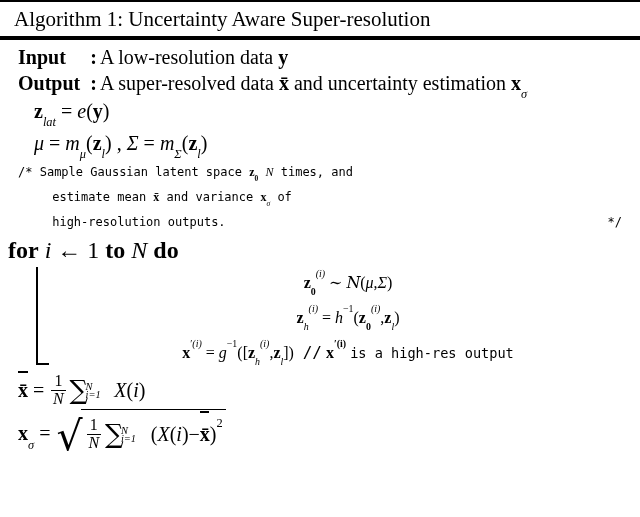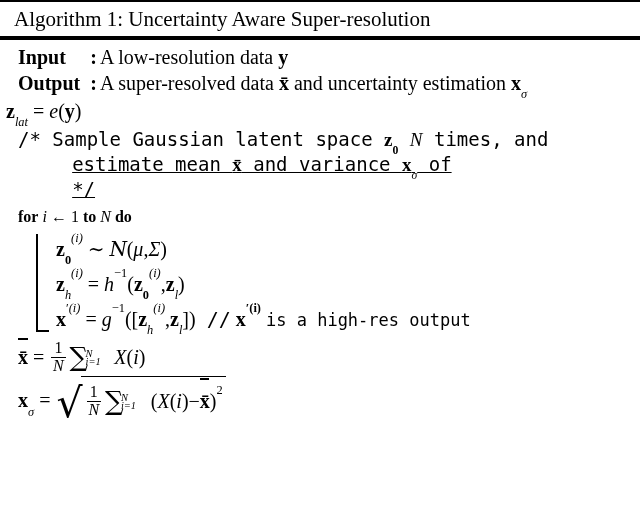--- a/index.html
+++ b/index.html
@@ -45,21 +45,21 @@
 
   
   .algo-body {
     padding: 4px 0 4px 0;
     font-size: 20px;
   }
 
   .line {
     position: relative;
     white-space: nowrap;
-    padding-left: 6px;
+    padding-left: 34px;
     line-height: 1.0;
   }
 
   
   .io-table {
     border-collapse: collapse;
     margin-left: 18px;
   }
   .io-table td {
     padding: 0;
@@ -164,46 +164,46 @@
   }
   .sqrt .radicand {
     display: inline-block;
     border-top: 1.5px solid #000;
     padding: 0.12em 0.14em 0 0.18em;
   }
 
   
   .comment-block {
     font-family: "DejaVu Sans Mono", "Liberation Mono", monospace;
-    font-size: 19px;
+    font-size: 12px;
     line-height: 25px;
     padding-left: 18px;
     padding-right: 18px;
   }
   .comment-line { white-space: nowrap; }
   .comment-line.last {
     display: flex;
     justify-content: space-between;
   }
-  .comment-indent { padding-left: 2.85em; text-decoration: underline; }
+  .comment-indent { padding-left: 2.85em; }
   .tt { font-family: "DejaVu Sans Mono", "Liberation Mono", monospace; }
   .tt-math {
     font-family: "Liberation Serif", "DejaVu Serif", serif;
     font-weight: bold;
   }
   .tt-mathit {
     font-family: "Liberation Serif", "DejaVu Serif", serif;
     font-style: italic;
     font-weight: normal;
   }
 
   
   .for-head {
-    padding-left: 18px;
-    font-size: 16px;
+    padding-left: 8px;
+    font-size: 24px;
     line-height: 30px;
     white-space: nowrap;
   }
   .kw { font-weight: bold; }
 
   .loop-wrap {
     position: relative;
     margin-left: 36px;
   }
   .loop-bar {
@@ -218,22 +218,23 @@
     position: absolute;
     left: 0;
     bottom: 6px;
     width: 13px;
     height: 1.6px;
     background: #000;
   }
   .loop-body { padding-left: 20px; }
   .loop-line {
     white-space: nowrap;
-    font-size: 20px;
+    font-size: 16px;
     line-height: 35px;
+    text-align: center;
   }
 
   .stmt {
     padding-left: 18px;
     white-space: nowrap;
     font-size: 20px;
   }
   .stmt-mean { line-height: 34px; padding-top: 2px; }
   .stmt-sigma { line-height: 42px; }
 
@@ -270,25 +271,33 @@
     </tbody>
       </table>
 
     <div class="line" style="line-height:31px">
       <span class="mathbf">z</span><sub class="mathit">lat</sub>
       <span>=</span>
       <span class="mathit">e</span><span class="upright">(</span><span class="mathbf">y</span><span class="upright">)</span>
     </div>
 
 
+    <div class="line" style="line-height:33px">
+      <span class="mathit">μ</span>
+      <span>=</span>
+      <span class="mathit">m</span><sub class="mathit">μ</sub><span class="upright">(</span><span class="mathbf">z</span><sub class="mathit">l</sub><span class="upright">)</span><span> , </span><span class="mathit">Σ</span>
+      <span>=</span>
+      <span class="mathit">m</span><sub class="mathit">Σ</sub><span class="upright">(</span><span class="mathbf">z</span><sub class="mathit">l</sub><span class="upright">)</span>
+    </div>
 
     <div class="comment-block">
       <div class="comment-line"><span>/*</span><span> Sample Gaussian latent space </span><span class="tt-math">z</span><sub class="tt-math">0</sub><span> </span><span class="tt-mathit">N</span><span> times, and</span></div>
       <div class="comment-line comment-indent"><span>estimate mean </span><span class="tt-math">x̄</span><span> and variance </span><span class="tt-math">x</span><sub class="tt-mathit">σ</sub><span> of</span></div>
       <div class="comment-line last comment-indent">
+          <span>high-resolution outputs.</span>
           <span>*/</span>
         </div>
     </div>
 
     <div class="for-head">
       <span class="kw">for</span>
       <span class="mathit">i</span>
       <span>←</span>
       <span>1</span>
       <span class="kw">to</span>

